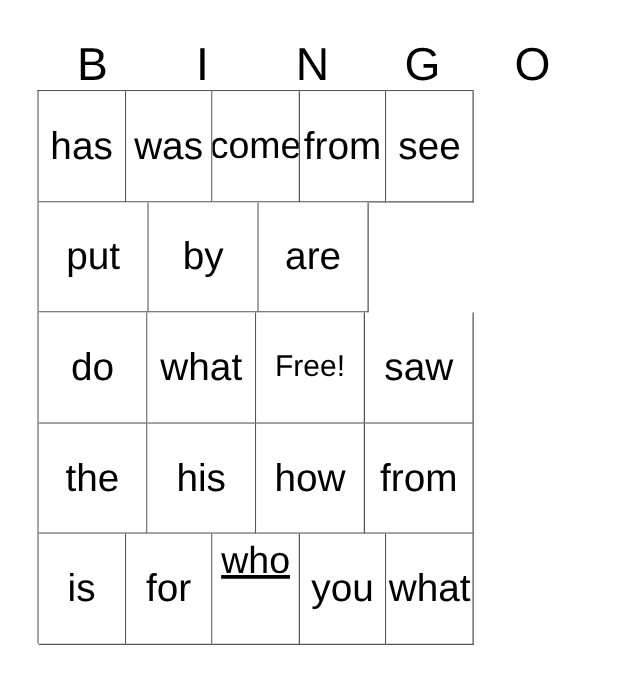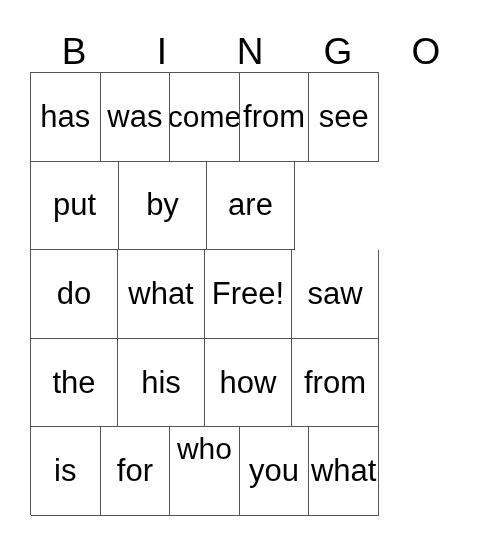--- a/index.html
+++ b/index.html
@@ -81,24 +81,25 @@
   }
   
   .cell.size-sm .cell-text {
     font-size: 30px;
     line-height: 28px;
   }
   
   .cell.align-top {
     align-items: flex-start;
     padding-top: 8px;
+    text-decoration: underline;
   }
   
   .cell.free .cell-text {
-    font-size: 31px;
+    font-size: 24px;
   }
 </style>
 </head>
 <body>
 
 <div id="card">
 
   <div id="header-row">
     <div class="header-letter">B</div>
     <div class="header-letter">I</div>

